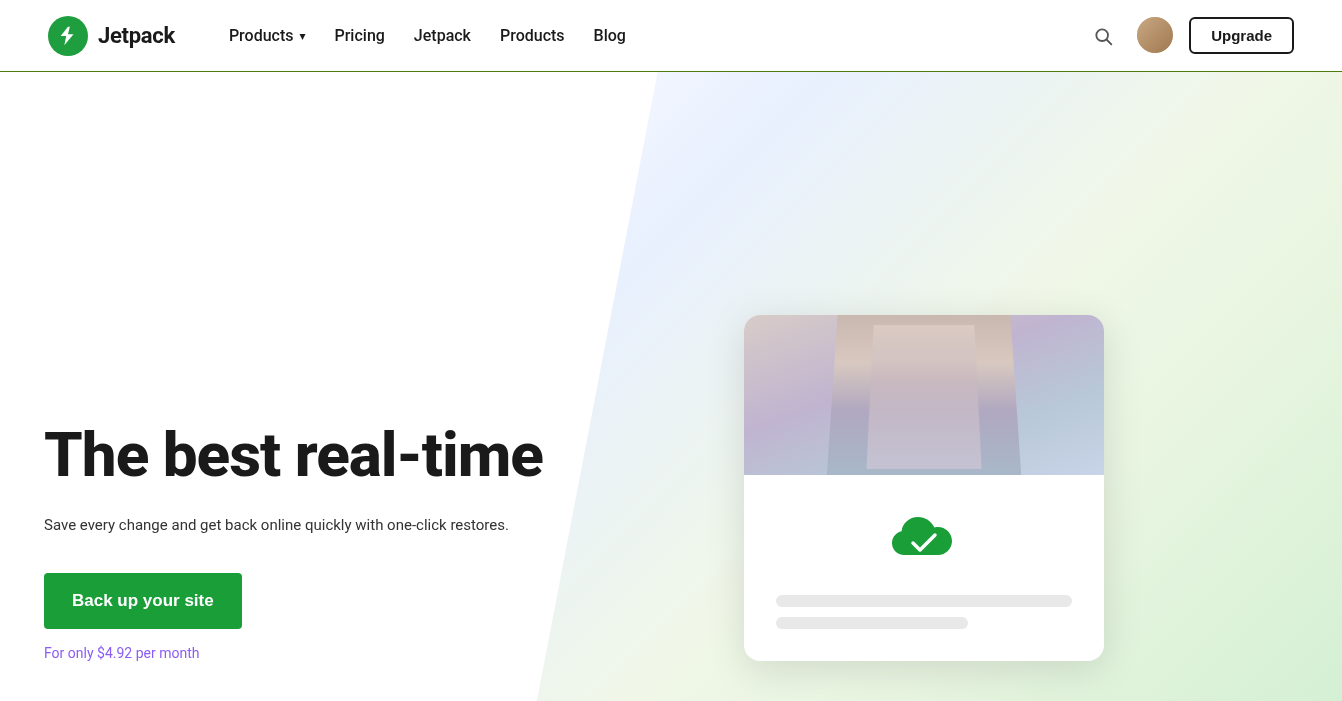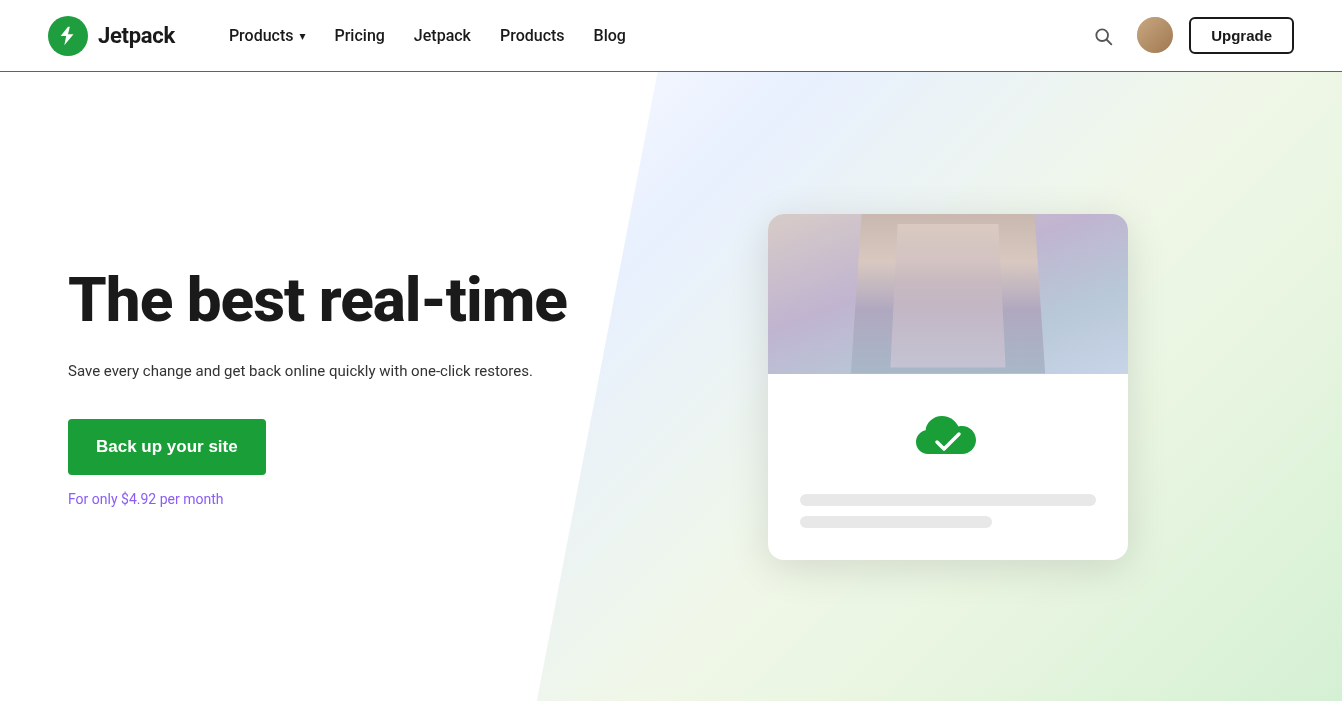--- a/index.html
+++ b/index.html
@@ -120,23 +120,23 @@
       padding: 8px 20px;
       font-size: 15px;
       font-weight: 600;
       color: #1a1a1a;
       cursor: pointer;
     }
 
     
     .hero {
       display: flex;
-      align-items: center;
+      align-items: flex-end;
       min-height: calc(701px - 72px);
-      padding: 40px 68px;
+      padding: 40px 44px;
       position: relative;
       overflow: hidden;
     }
 
     
     .hero::before {
       content: '';
       position: absolute;
       top: 0;
       right: 0;

